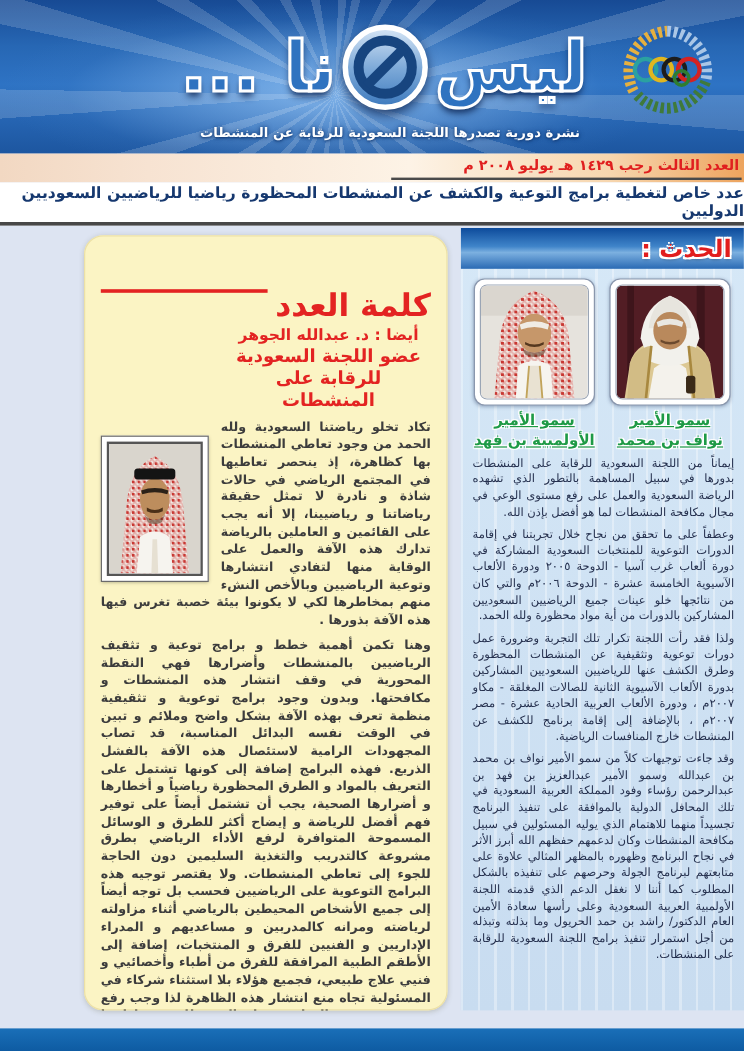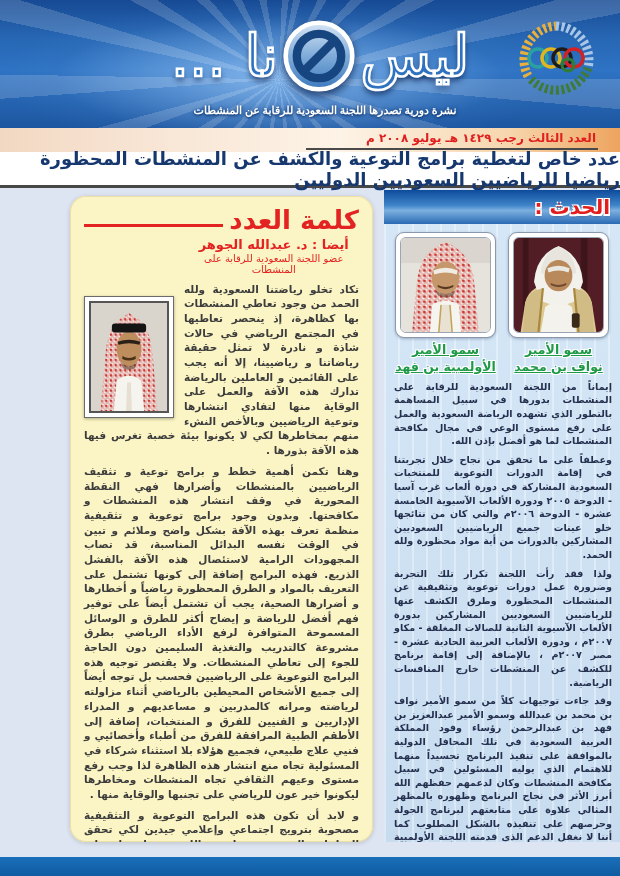--- a/index.html
+++ b/index.html
@@ -18,52 +18,51 @@
       radial-gradient(ellipse 60% 80% at 45% 60%, rgba(160,205,250,.75), rgba(70,130,200,.15) 60%, rgba(0,0,0,0) 75%),
       linear-gradient(180deg, #174a94 0%, #2767b4 30%, #2e73c4 55%, #1d56a0 100%);
     overflow:hidden;
   }
   .logo-row {
     position:absolute; top:10px; left:130px; width:380px; height:92px;
     display:flex; align-items:center; justify-content:center; gap:2px;
     direction:rtl;
   }
   .logo-word {
-    font-size:58px; font-weight:normal; color:#2f73c0;
+    font-size:58px; font-weight:bold; color:#2f73c0;
     -webkit-text-stroke:2.5px #ffffff;
     text-shadow:0 4px 6px rgba(8,30,75,.85);
     line-height:1;
   }
   .logo-word.left { letter-spacing:2px; }
   .no-circle { width:74px; height:74px; flex:0 0 auto; margin:0 2px;
     filter:drop-shadow(0 4px 5px rgba(8,30,75,.8)); }
   .banner-subtitle {
     position:absolute; top:104px; left:120px; right:90px;
     text-align:center; color:#ffffff; font-size:11px; font-weight:bold;
     text-shadow:0 1px 2px #123a75, 0 0 4px #123a75;
-    font-family:Liberation Serif, serif;
   }
   .emblem { position:absolute; top:12px; right:16px; width:96px; height:96px; }
   
   .issue-strip {
     position:absolute; top:128px; left:0; width:620px; height:24px;
     background:linear-gradient(to left, #eda45e 0%, #f7d6ae 18%, #fdf3e6 45%, #f7e3d2 80%, #f2d8c2 100%);
     display:flex; align-items:center; justify-content:flex-start;
-    padding:0 22px;
+    padding:0 2px;
   }
   .issue-strip .txt {
     color:#e01f1f; font-size:12px; font-weight:bold;
     border-bottom:2px solid #4a4a4a; padding:0 2px 3px 60px;
   }
   .special-strip {
     position:absolute; top:152px; left:0; width:620px; height:36px;
     background:#ffffff; border-bottom:3px solid #474747;
     display:flex; align-items:center; justify-content:center;
   }
-  .special-strip .txt { color:#16386f; font-size:18px; font-weight:bold; }
+  .special-strip .txt { color:#16386f; font-size:13px; font-weight:bold; }
   
   .event-panel {
     position:absolute; top:190px; left:384px; width:236px; height:652px;
     background:
       repeating-linear-gradient(90deg, rgba(255,255,255,.35) 0 2px, rgba(255,255,255,0) 2px 14px),
       linear-gradient(180deg,#d6e8f7,#c8dcf0);
     overflow:hidden;
   }
   .event-bar {
     width:100%; height:34px;
@@ -86,36 +85,36 @@
   .photo-frame svg { display:block; width:100%; height:100%; }
   .names-row { display:flex; justify-content:center; gap:12px; margin-top:4px; }
   .name-block { width:101px; text-align:center; line-height:1.35; }
   .name-block span {
     display:block; color:#1e9a46; font-size:12.5px; font-weight:bold;
     text-shadow:-1px -1px 0 #fff, 1px -1px 0 #fff, -1px 1px 0 #fff, 1px 1px 0 #fff;
     text-decoration:underline;
   }
   .event-text { padding:4px 8px 0 10px; }
   .event-text p {
-    color:#25304e; font-size:9.6px; font-weight:bold;
+    color:#25304e; font-size:9.6px; font-weight:normal;
     text-align:justify; line-height:1.42; margin-bottom:5px;
   }
   
   .kalima-box {
     position:absolute; top:196px; left:70px; width:303px; height:646px;
     background:#fbf4c4; border-radius:16px;
     box-shadow:inset 0 0 0 1px #ece0a6, 0 1px 4px rgba(90,90,60,.25);
     padding:10px 14px 8px 14px; overflow:hidden;
   }
   .kalima-head { display:flex; align-items:center; gap:6px; }
-  .kalima-title { color:#e32322; font-size:26px; font-weight:bold; white-space:nowrap; line-height:1.1; }
+  .kalima-title { color:#e32322; font-size:26px; font-weight:bold; white-space:nowrap; line-height:1.1;margin-top:35px; }
   .kalima-rule { flex:1; height:3px; background:#e32322; margin-top:10px; }
   .byline-wrap { width:62%; text-align:center; margin-top:2px; }
   .byline { color:#e32322; font-size:13px; font-weight:bold; }
-  .byline-role { color:#e32322; font-size:10px; font-weight:normal; margin-top:1px; }
+  .byline-role { color:#e32322; font-size:15px; font-weight:bold; margin-top:1px; }
   .kalima-body { margin-top:7px; }
   .kalima-body p {
     color:#3c3c3c; font-size:10.5px; font-weight:bold;
     text-align:justify; line-height:1.4; margin-bottom:6px;
   }
   .editor-photo {
     float:left; width:90px; height:122px; margin:14px 10px 4px 0;
     background:#ffffff; border:1px solid #6b6b6b; padding:4px;
     box-shadow:0 1px 3px rgba(60,60,40,.4);
   }

